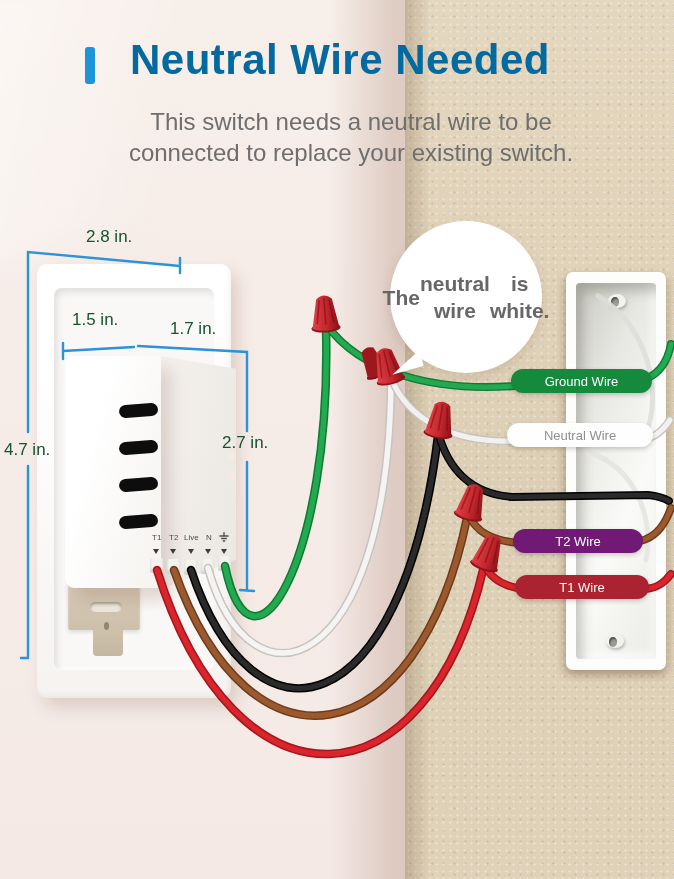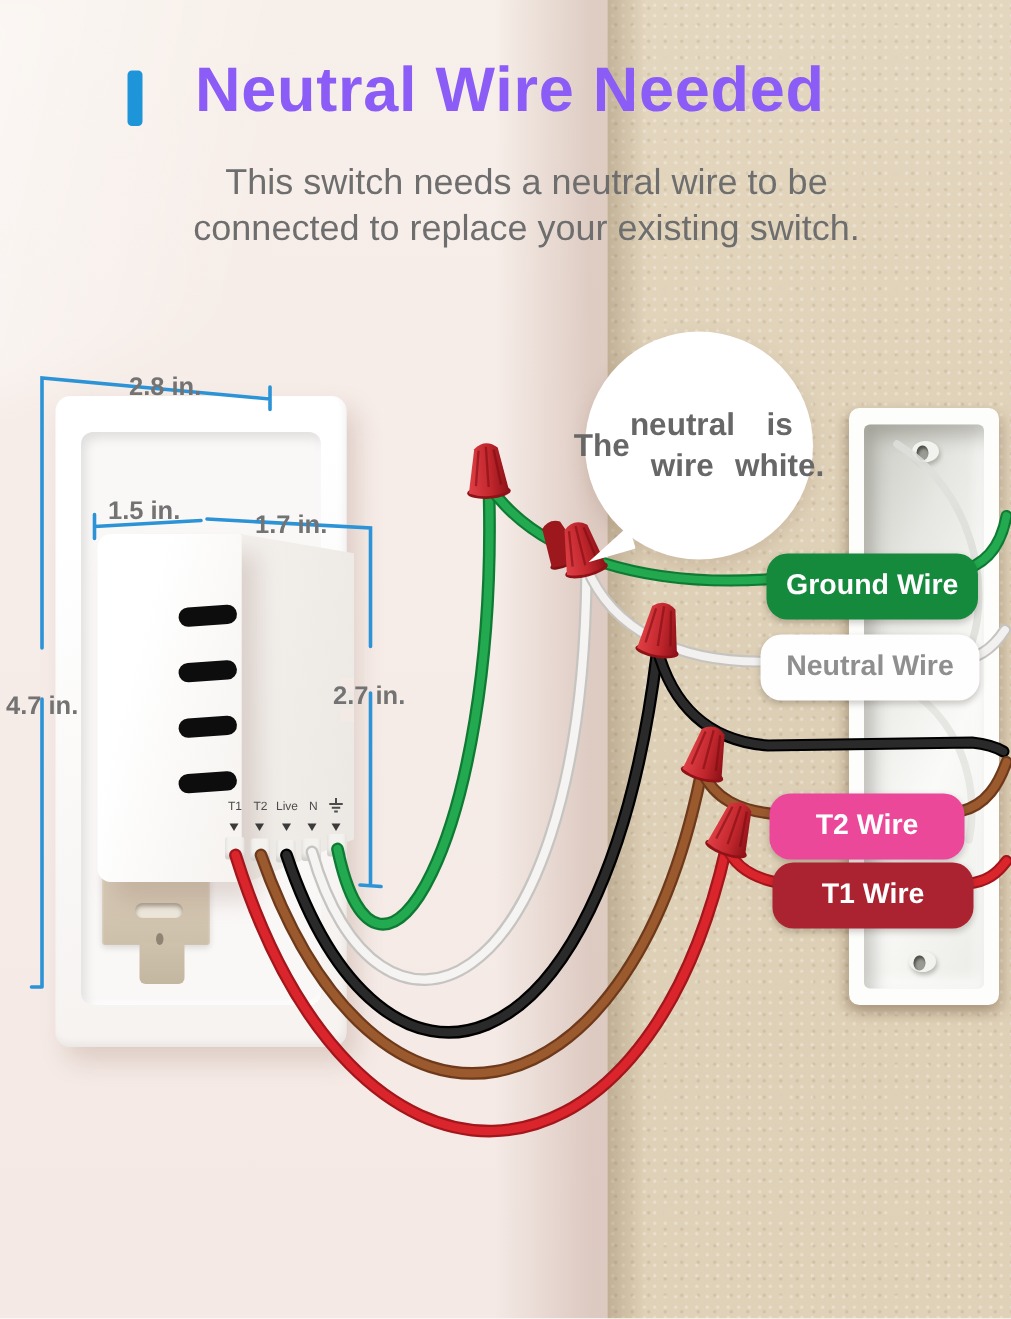--- a/index.html
+++ b/index.html
@@ -39,21 +39,21 @@
     background:linear-gradient(90deg, rgba(110,85,55,.28), rgba(110,85,55,0));
   }
 
   
   .title-bar {
     position:absolute; left:85px; top:47px; width:10px; height:37px;
     border-radius:3px; background:#1f95d9;
   }
   .page-title {
     position:absolute; left:130px; top:36px;
-    font-size:42px; font-weight:700; letter-spacing:.5px; color:#8b5cf6;
+    font-size:42px; font-weight:700; letter-spacing:.5px; color:#0369a1;
     white-space:nowrap;
   }
   .subtitle {
     position:absolute; left:0; right:0; top:106px; text-align:center;
     font-size:24px; line-height:31px; color:#6e6e6e; font-weight:400;padding-left:28px;
   }
 
   
   .wall-plate {
     position:absolute; left:37px; top:264px; width:194px; height:434px;
@@ -134,50 +134,49 @@
   .screw-hole {
     position:absolute; width:8px; height:10px; background:#9b9b95; border-radius:50%;
     box-shadow:inset 1px 2px 2px rgba(30,30,25,.6);
   }
 
   
   .overlay { position:absolute; left:0; top:0; z-index:5; pointer-events:none; }
 
   
   .pill {
-    position:absolute; height:44px; border-radius:14px; z-index:6;
+    position:absolute; height:24px; border-radius:14px; z-index:6;
     display:flex; align-items:center; justify-content:center;
-    font-size:19px; font-weight:700; white-space:nowrap;
+    font-size:13px; font-weight:400; white-space:nowrap;
     box-shadow:0 2px 4px rgba(40,30,20,.22);
   }
   .pill-ground  { left:511px; top:369px; width:141px; background:#15893c; color:#fff; }
   .pill-neutral { left:507px; top:423px; width:146px; background:#fefefe; color:#8f8f8f; }
   .pill-live    { left:509px; top:483px; width:133px; background:#151515; color:#fff; }
-  .pill-t2      { left:513px; top:529px; width:130px; background:#ec4899; color:#fff; }
+  .pill-t2      { left:513px; top:529px; width:130px; background:#701a75; color:#fff; }
   .pill-t1      { left:515px; top:575px; width:134px; background:#ab2331; color:#fff; }
 
   
   .speech-bubble {
     position:absolute; left:390px; top:221px; width:152px; height:152px; z-index:7;
     background:#fff; border-radius:50%;
     box-shadow:0 5px 12px rgba(140,110,85,.22);
     display:flex; flex-direction:row; align-items:center; justify-content:center;
     text-align:center; font-size:21px; line-height:27px; font-weight:700; color:#676767;
   }
   .bubble-tail {
     position:absolute; left:4px; bottom:-4px; width:30px; height:28px; background:#fff;
     clip-path:polygon(0 100%, 78% 0, 100% 52%);
     transform:rotate(8deg);
   }
 
   
   .dim {
-    position:absolute; z-index:6; color:#737373; font-size:17px; font-weight:700;
+    position:absolute; z-index:6; color:#14532d; font-size:17px; font-weight:400;
     white-space:nowrap;
-    margin-top:21px;
   }
 </style>
 </head>
 <body>
 
 <div class="stage">
 
   <div class="wall-left"></div>
   <div class="wall-left-streak"></div>
   <div class="wall-left-shade"></div>

